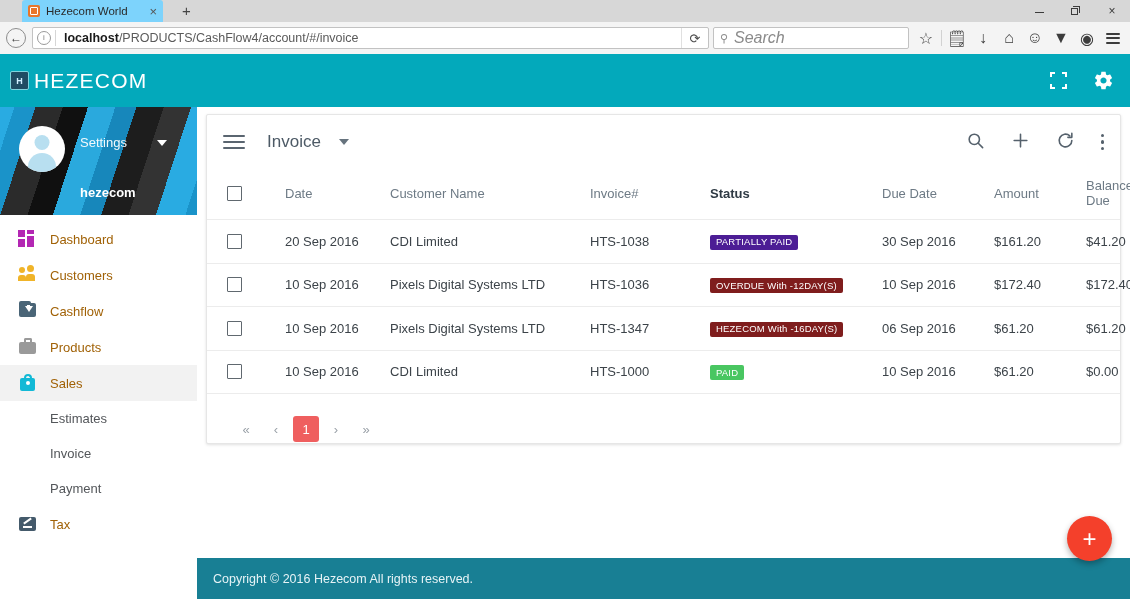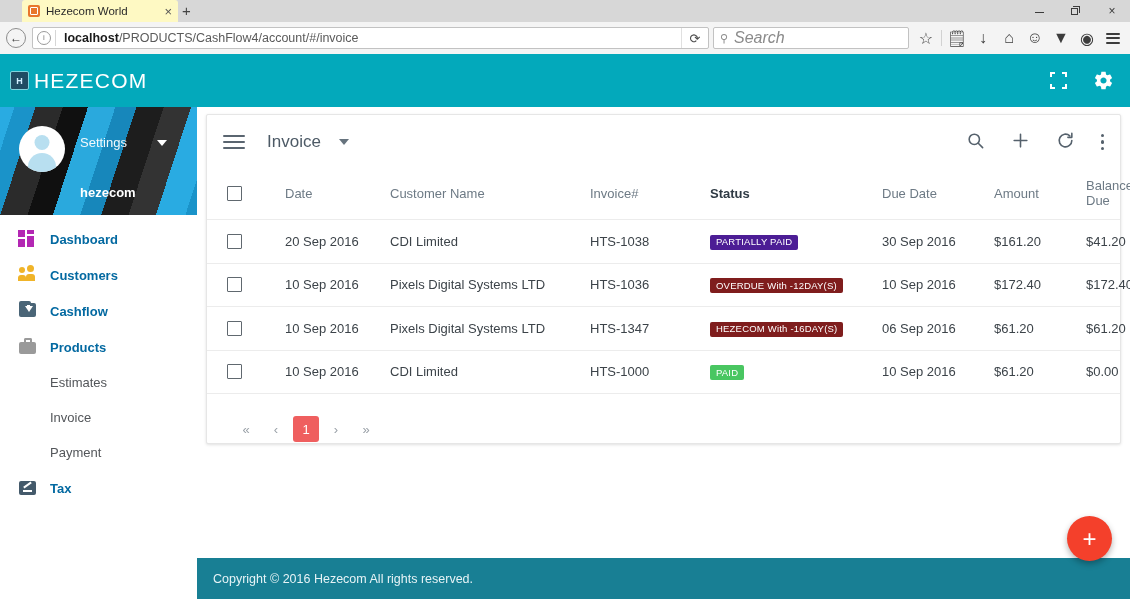--- a/index.html
+++ b/index.html
@@ -10,22 +10,22 @@
     -webkit-font-smoothing:antialiased;
   }
   .app{position:relative;width:1130px;height:599px;}
 
   
   .browser-tabstrip{
     position:absolute;left:0;top:0;width:1130px;height:22px;
     background:#d7d7d7;
   }
   .tab{
-    position:absolute;left:22px;top:0;width:156px;height:22px;
-    background:#fef9c3;border-top-left-radius:3px;border-top-right-radius:3px;
+    position:absolute;left:22px;top:0;width:141px;height:22px;
+    background:#7dd3fc;border-top-left-radius:3px;border-top-right-radius:3px;
     display:flex;align-items:center;padding:0 6px;box-sizing:border-box;
   }
   .tab-favicon{
     width:12px;height:12px;background:#e8762b;border-radius:2px;
     position:relative;flex:0 0 auto;margin-right:6px;
   }
   .tab-favicon::before{
     content:"";position:absolute;left:2px;top:2px;width:8px;height:8px;
     border:1.5px solid #ffffff;box-sizing:border-box;border-radius:1px;
   }
@@ -169,21 +169,21 @@
   .caret-down{
     width:0;height:0;border-left:5px solid transparent;border-right:5px solid transparent;
     border-top:6px solid #ffffff;
   }
   .profile-user{
     position:absolute;left:80px;top:78px;font-size:13px;color:#ffffff;font-weight:700;
   }
   .menu{padding-top:6px;}
   .menu-item{
     height:36px;display:flex;align-items:center;padding-left:18px;box-sizing:border-box;
-    font-size:13px;color:#0369a1;font-weight:bold;
+    font-size:13px;color:#a16207;
   }
   .menu-item.active{background:#f2f2f2;}
   .menu-ico{
     width:20px;height:20px;margin-right:12px;flex:0 0 auto;position:relative;
     display:flex;align-items:center;justify-content:center;
   }
   .sub-item{
     height:35px;display:flex;align-items:center;padding-left:50px;box-sizing:border-box;
     font-size:13px;color:#53565a;
   }
@@ -425,20 +425,28 @@
             <span class="arr"></span>
         </span>
         <span>Cashflow</span>
       </div>
       <div class="menu-item">
         <span class="menu-ico ico-prod">
           <span class="handle"></span>
             <span class="case"></span>
         </span>
         <span>Products</span>
+      </div>
+      <div class="menu-item active">
+        <span class="menu-ico ico-sales">
+          <span class="hdl"></span>
+            <span class="bag"></span>
+            <span class="dot"></span>
+        </span>
+        <span>Sales</span>
       </div>
 
       <div class="sub-item">
         <span>Estimates</span>
       </div>
       <div class="sub-item">
         <span>Invoice</span>
       </div>
       <div class="sub-item">
         <span>Payment</span>

